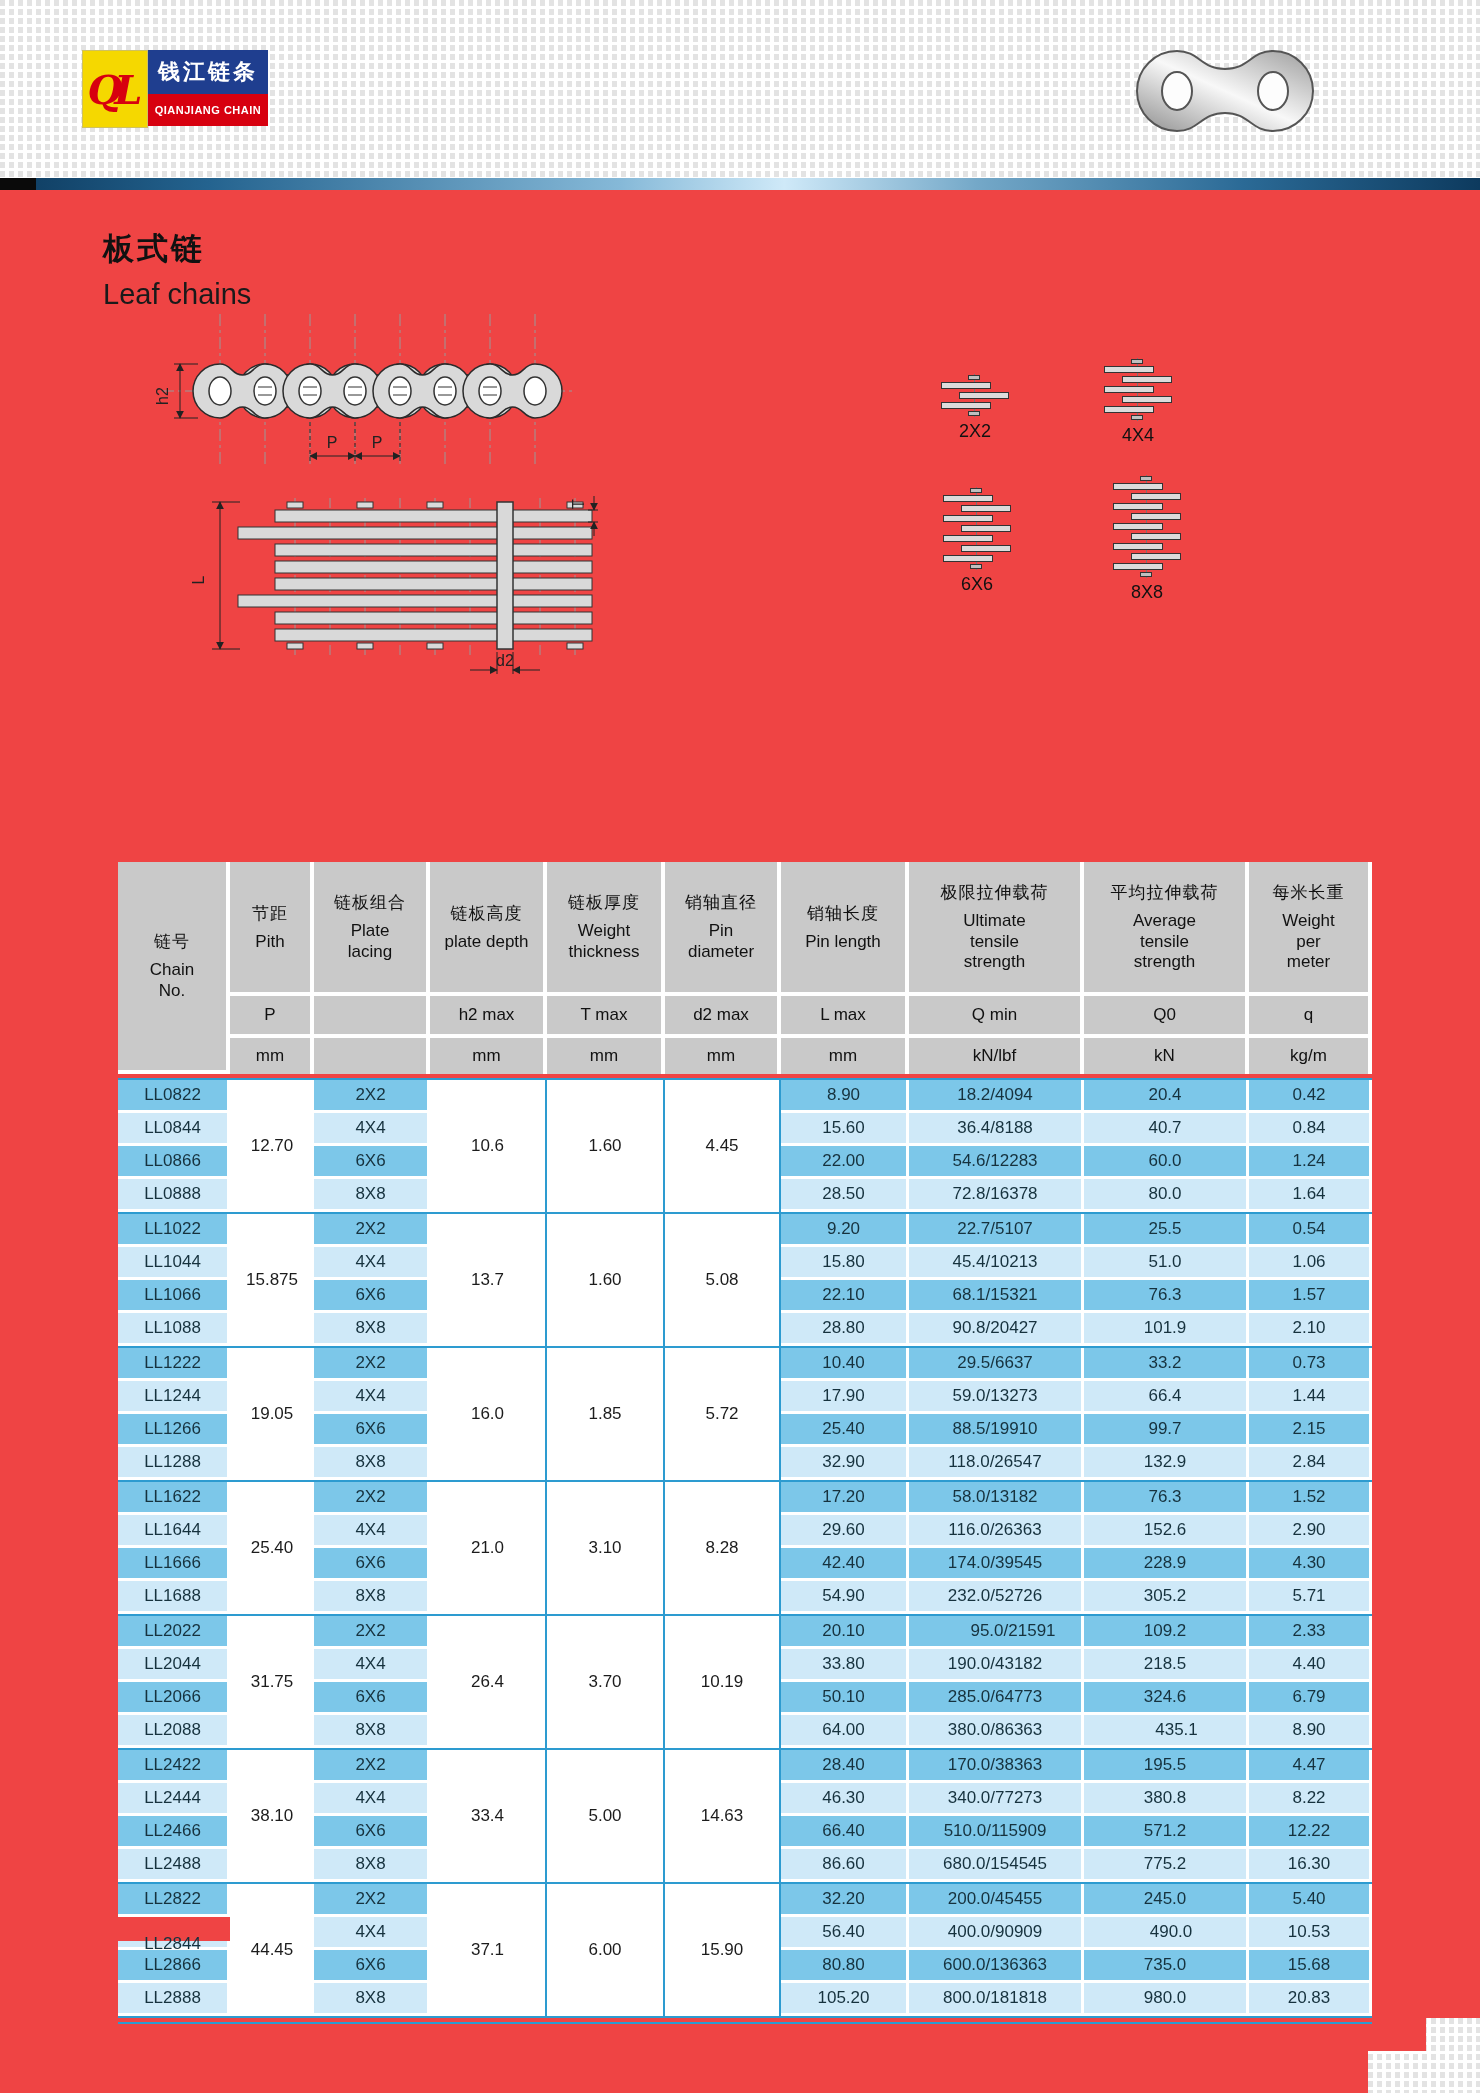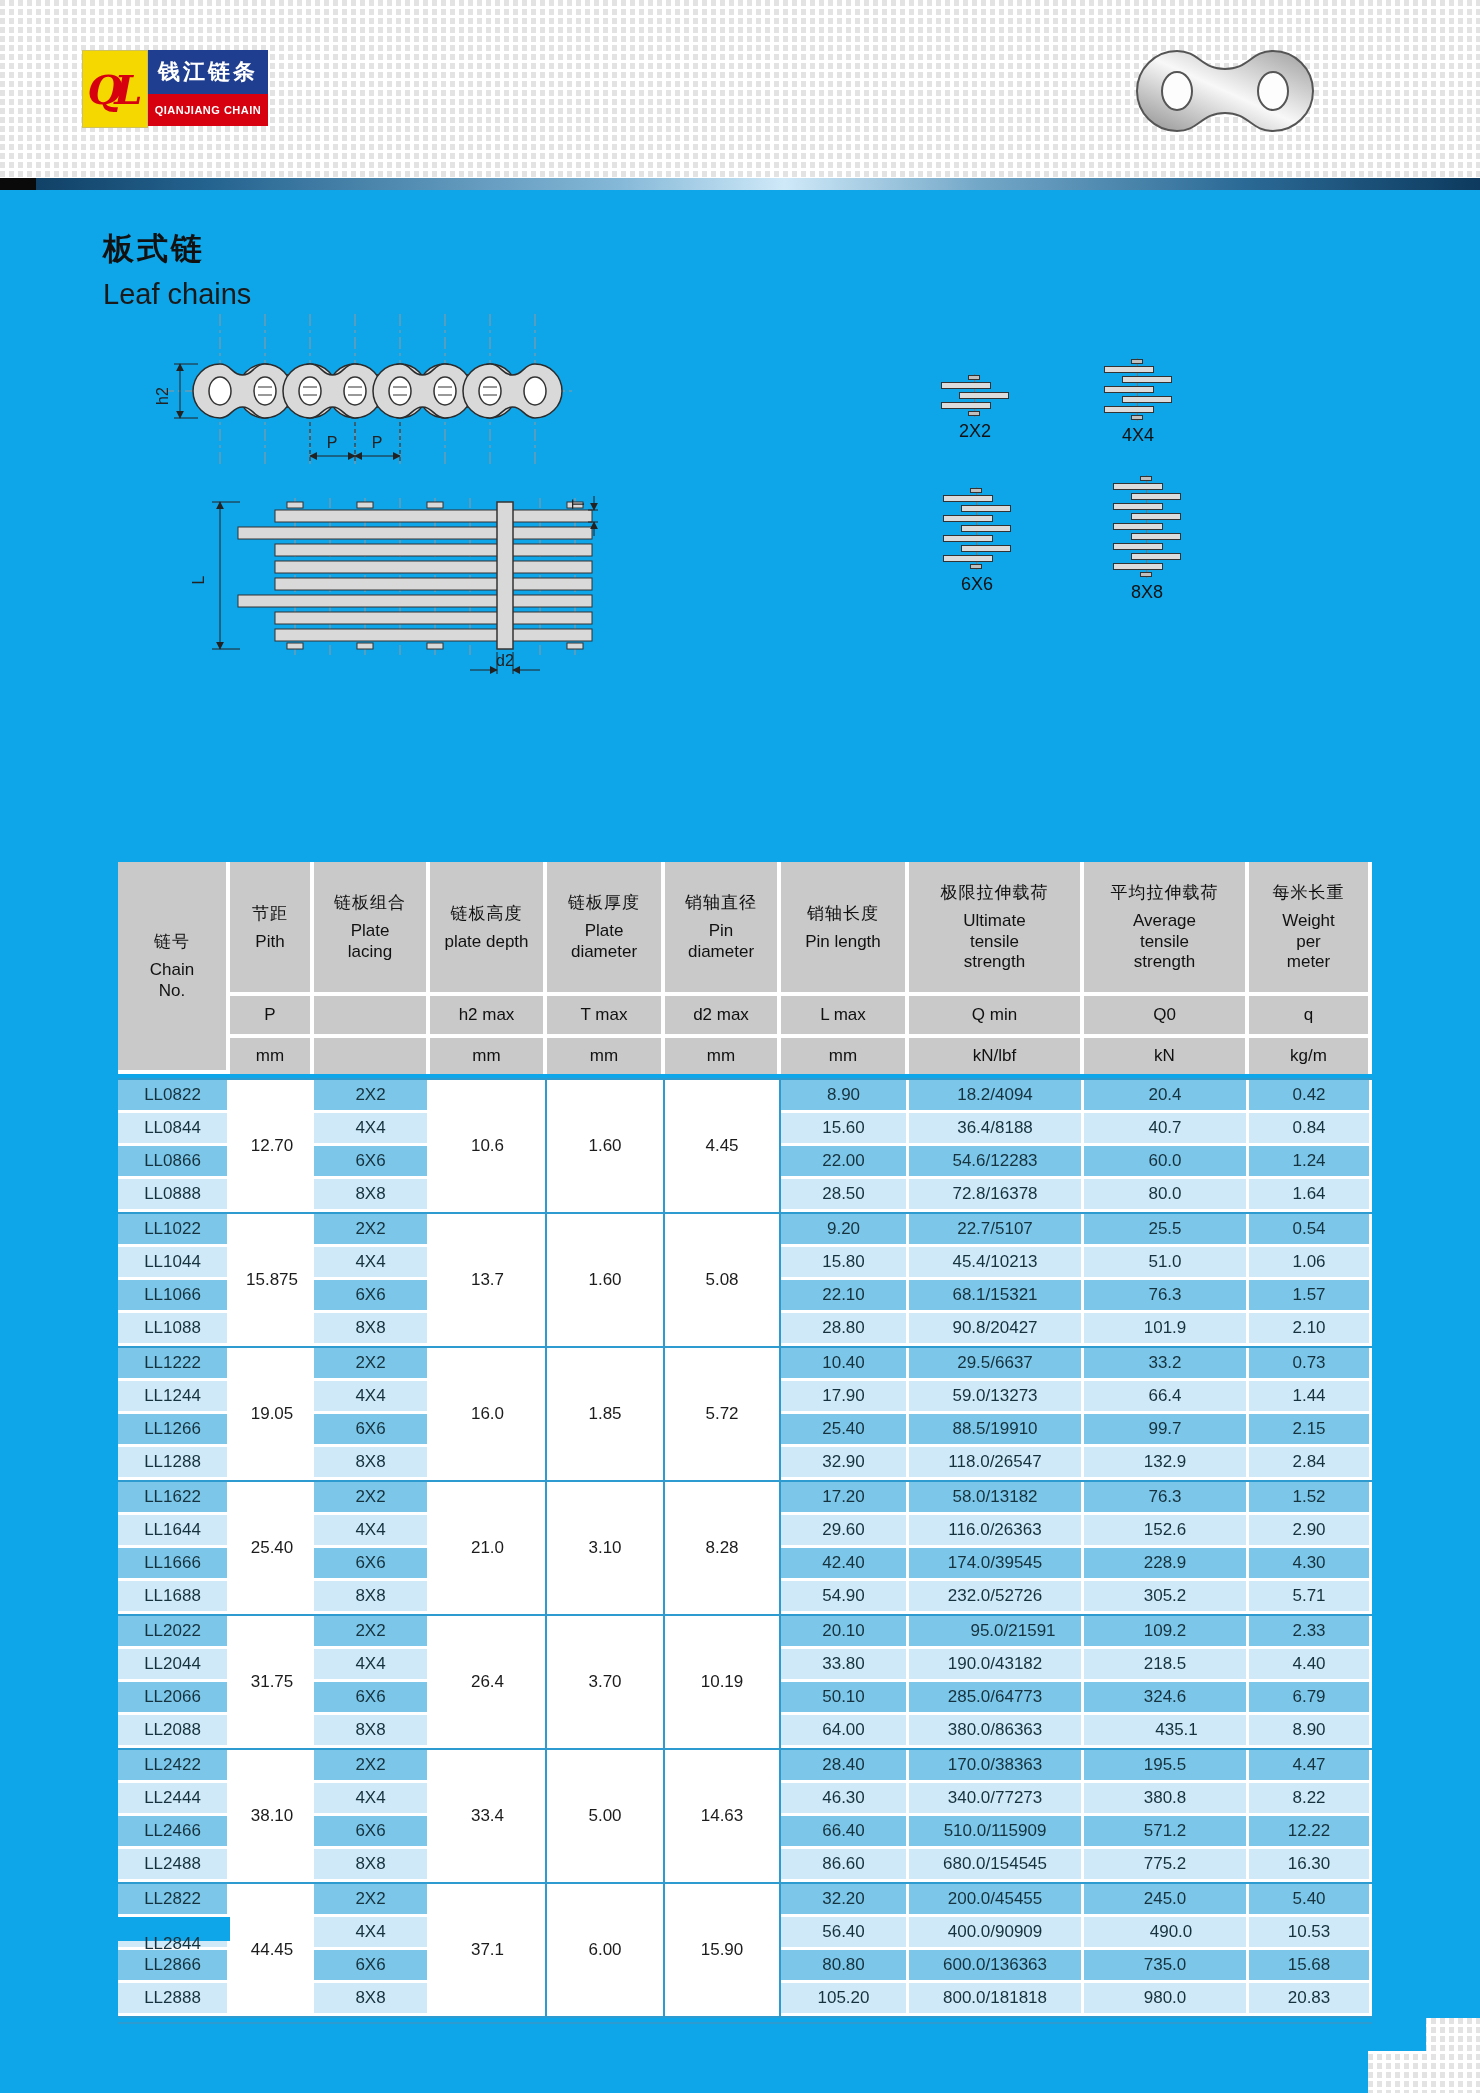--- a/index.html
+++ b/index.html
@@ -1,16 +1,16 @@
 <!DOCTYPE html>
 <html style="--c-dark: #7cc7e9; --c-light: #cfe9f8; --c-line: #2d9bd0; --c-gray: #c9c9c9; --c-lyellow: #f5d800; --c-lblue: #1f3e8f; --c-lred: #d7000f;"><head>
 <meta charset="utf-8">
 <style>
   html,body{margin:0;padding:0;background:#fff;}
-  .page{position:relative;width:1480px;height:2093px;background:#0ea5e9;overflow:hidden;
+  .page{position:relative;width:1480px;height:2093px;background:#ef4444;overflow:hidden;
         font-family:"Liberation Sans","DejaVu Sans",sans-serif;color:#1c1c1c;}
 
   
   .dots{background-color:#fff;
         background-image:linear-gradient(0deg,#ffffff 3px,rgba(255,255,255,0) 3px),
                          linear-gradient(90deg,#e3e3e3 5px,#ffffff 5px);
         background-size:9px 9px;}
   .header{position:absolute;left:0;top:0;width:1480px;height:178px;}
   .logo{position:absolute;left:82px;top:50px;display:flex;}
   .logo-yellow{width:64px;height:76px;background:var(--c-lyellow,#f5d800);border:1px solid #cfc160;
@@ -306,21 +306,21 @@
         <div class="hcell hsym" style="grid-area: 2 / 3;"></div>
         <div class="hcell hunit r3" style="grid-area: 3 / 3;"></div>
         <div class="hcell" style="grid-area: 1 / 4;">
           <div class="h-cn">链板高度</div>
           <div class="h-en">plate depth</div>
         </div>
         <div class="hcell hsym" style="grid-area: 2 / 4;">h2 max</div>
         <div class="hcell hunit r3" style="grid-area: 3 / 4;">mm</div>
         <div class="hcell" style="grid-area: 1 / 5;">
           <div class="h-cn">链板厚度</div>
-          <div class="h-en">Plate diameter</div>
+          <div class="h-en">Weight thickness</div>
         </div>
         <div class="hcell hsym" style="grid-area: 2 / 5;">T max</div>
         <div class="hcell hunit r3" style="grid-area: 3 / 5;">mm</div>
         <div class="hcell" style="grid-area: 1 / 6;">
           <div class="h-cn">销轴直径</div>
           <div class="h-en">Pin diameter</div>
         </div>
         <div class="hcell hsym" style="grid-area: 2 / 6;">d2 max</div>
         <div class="hcell hunit r3" style="grid-area: 3 / 6;">mm</div>
         <div class="hcell" style="grid-area: 1 / 7;">

